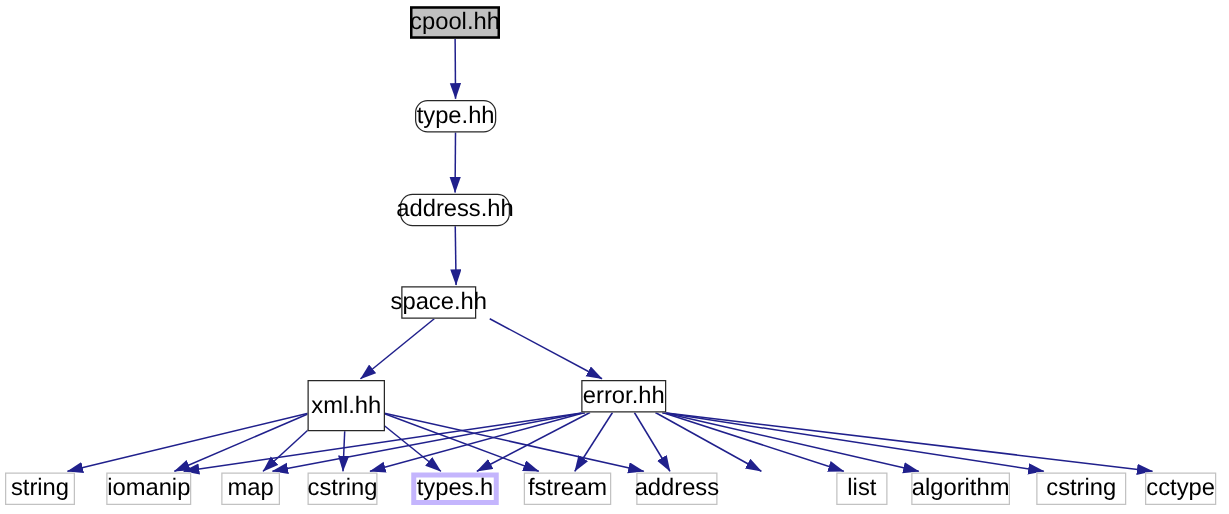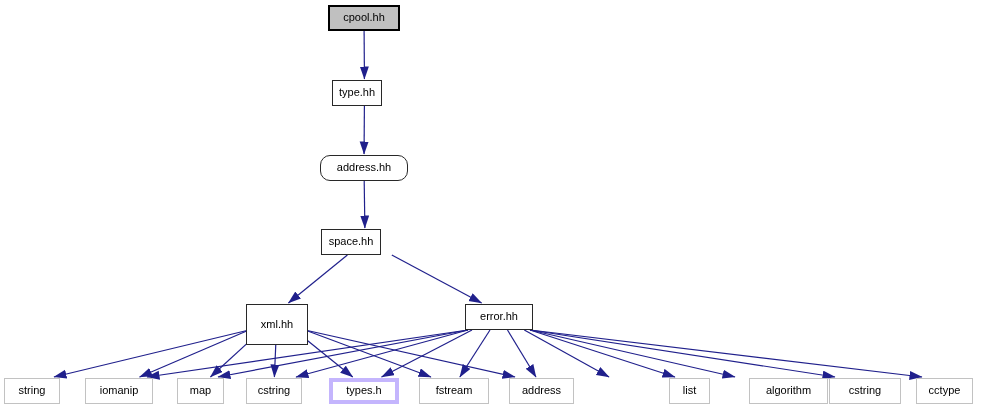--- a/index.html
+++ b/index.html
@@ -1,21 +1,21 @@
 <!DOCTYPE html>
 <html><head>
 <meta charset="utf-8">
 <style>
   html,body{margin:0;padding:0;background:#ffffff;}
   .canvas{
     position:relative;
     width:983px;height:411px;
     background:#ffffff;
     font-family:"Liberation Sans",sans-serif;
-    font-size:11px;
+    font-size:19px;
     color:#000;
     overflow:hidden;
   }
   .edges{position:absolute;left:0;top:0;width:983px;height:411px;z-index:0;}
   .node{
     position:absolute;
     z-index:1;
     display:flex;align-items:center;justify-content:center;
     background:#ffffff;
     box-sizing:border-box;
@@ -59,30 +59,30 @@
         <path d="M507.5,330 L535.975,377" stroke="#20208c" stroke-width="1.2" fill="none" marker-end="url(#arw)"></path>
         <path d="M524.3,330 L609.055,377" stroke="#20208c" stroke-width="1.2" fill="none" marker-end="url(#arw)"></path>
         <path d="M530,330 L675,377" stroke="#20208c" stroke-width="1.2" fill="none" marker-end="url(#arw)"></path>
         <path d="M530,330 L735,377" stroke="#20208c" stroke-width="1.2" fill="none" marker-end="url(#arw)"></path>
         <path d="M530,330 L835,377" stroke="#20208c" stroke-width="1.2" fill="none" marker-end="url(#arw)"></path>
         <path d="M530,330 L922,377" stroke="#20208c" stroke-width="1.2" fill="none" marker-end="url(#arw)"></path>
       </g>
   </svg>
 
 <div class="node main" style="left: 328px; top: 5px; width: 72px; height: 26px;">cpool.hh</div>
-    <div class="node internal" style="left: 332px; top: 80px; width: 50px; height: 26px;">type.hh</div>
+    <div class="node internal" style="left: 332px; top: 80px; width: 65px; height: 26px; border-radius: 10px;">type.hh</div>
     <div class="node internal" style="left: 320px; top: 155px; width: 88px; height: 26px; border-radius: 10px;">address.hh</div>
     <div class="node internal" style="left: 321px; top: 229px; width: 60px; height: 26px;">space.hh</div>
     <div class="node internal" style="left: 246px; top: 304px; width: 62px; height: 41px;">xml.hh</div>
     <div class="node internal" style="left: 465px; top: 304px; width: 68px; height: 26px;">error.hh</div>
     <div class="node external" style="left: 4px; top: 378px; width: 56px; height: 26px;">string</div>
     <div class="node external" style="left: 85px; top: 378px; width: 68px; height: 26px;">iomanip</div>
     <div class="node external" style="left: 177px; top: 378px; width: 47px; height: 26px;">map</div>
     <div class="node external" style="left: 246px; top: 378px; width: 56px; height: 26px;">cstring</div>
     <div class="node strong" style="left: 329px; top: 378px; width: 70px; height: 26px;">types.h</div>
     <div class="node external" style="left: 419px; top: 378px; width: 70px; height: 26px;">fstream</div>
     <div class="node external" style="left: 509px; top: 378px; width: 65px; height: 26px;">address</div>
     <div class="node external" style="left: 593px; top: 378px; width: 45px; height: 26px; margin-top: 44px;">set</div>
     <div class="node external" style="left: 669px; top: 378px; width: 41px; height: 26px; text-align: center;">list</div>
-    <div class="node external" style="left: 729px; top: 378px; width: 79px; height: 26px; margin-left: 20px;">algorithm</div>
+    <div class="node external" style="left: 729px; top: 378px; width: 79px; height: 26px;">algorithm</div>
     <div class="node external" style="left: 829px; top: 378px; width: 72px; height: 26px;">cstring</div>
     <div class="node external" style="left: 916px; top: 378px; width: 57px; height: 26px;">cctype</div>
   </div>
 
 </body></html>

